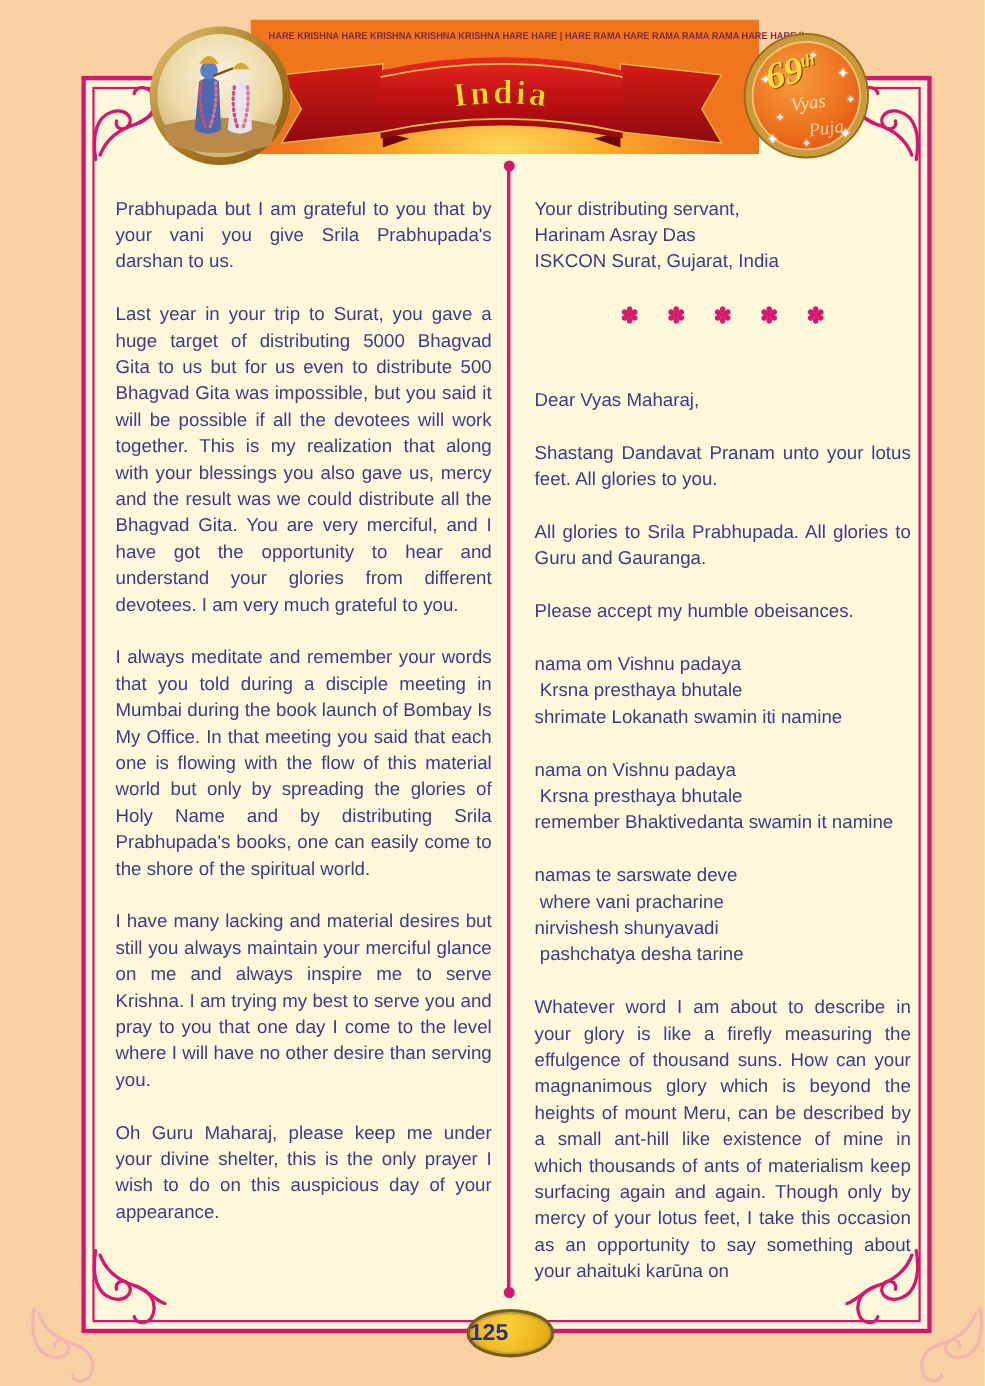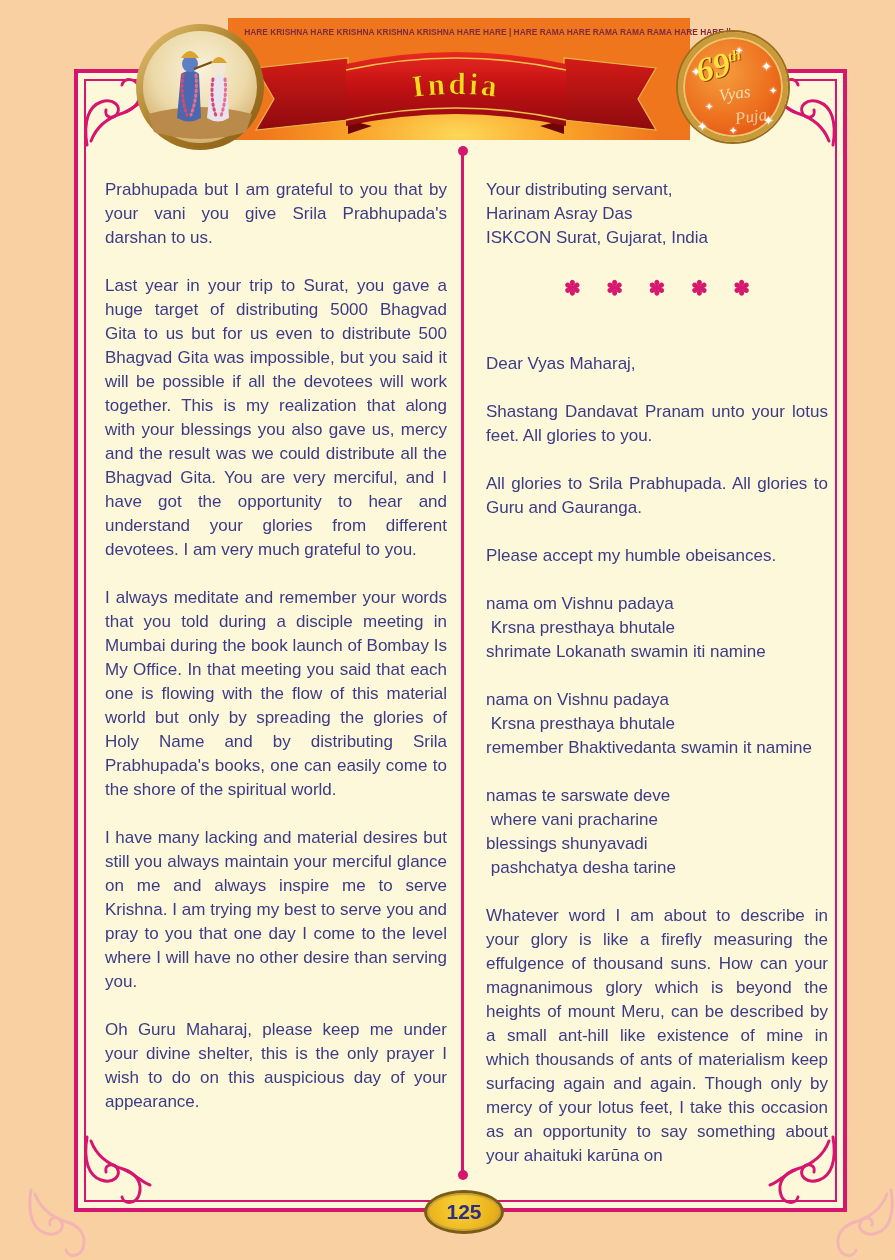--- a/index.html
+++ b/index.html
@@ -105,21 +105,21 @@
   .verse { margin-bottom:24px; }
   .verse-line { white-space:pre-wrap; }
 
   
   .page-oval {
     position:absolute; left:424px; top:1190px; width:80px; height:44px; z-index:4;
     border-radius:50%;
     background:radial-gradient(circle at 45% 35%, #fad43a, #eab119 70%, #d99d12);
     border:3px solid #7a5c14;
     box-shadow:inset 0 0 0 2px #c8a23a;
-    display:flex; align-items:center; justify-content:center;
+    display:flex; align-items:center; justify-content:flex-start;
     font-size:21px; font-weight:bold; color:#2f2e85;
   }
 </style>
 </head>
 <body>
 
 <div class="page">
 
   <div class="frame-bg"></div>
   <div class="frame-inner"></div>
@@ -273,21 +273,21 @@
       <div class="verse-line">shrimate Lokanath swamin iti namine</div>
     </div>
     <div class="verse">
       <div class="verse-line">nama on Vishnu padaya</div>
       <div class="verse-line"> Krsna presthaya bhutale</div>
       <div class="verse-line">remember Bhaktivedanta swamin it namine</div>
     </div>
     <div class="verse">
       <div class="verse-line">namas te sarswate deve</div>
       <div class="verse-line"> where vani pracharine</div>
-      <div class="verse-line">blessings shunyavadi</div>
+      <div class="verse-line">nirvishesh shunyavadi</div>
       <div class="verse-line"> pashchatya desha tarine</div>
     </div>
     <p>Whatever word I am about to describe in your glory is like a firefly measuring the effulgence of thousand suns. How can your magnanimous glory which is beyond the heights of mount Meru, can be described by a small ant-hill like existence of mine in which thousands of ants of materialism keep surfacing again and again. Though only by mercy of your lotus feet, I take this occasion as an opportunity to say something about your ahaituki karūna on</p>
   </div>
 
   <div class="page-oval">
     <span>125</span>
   </div>
 
 </div>

